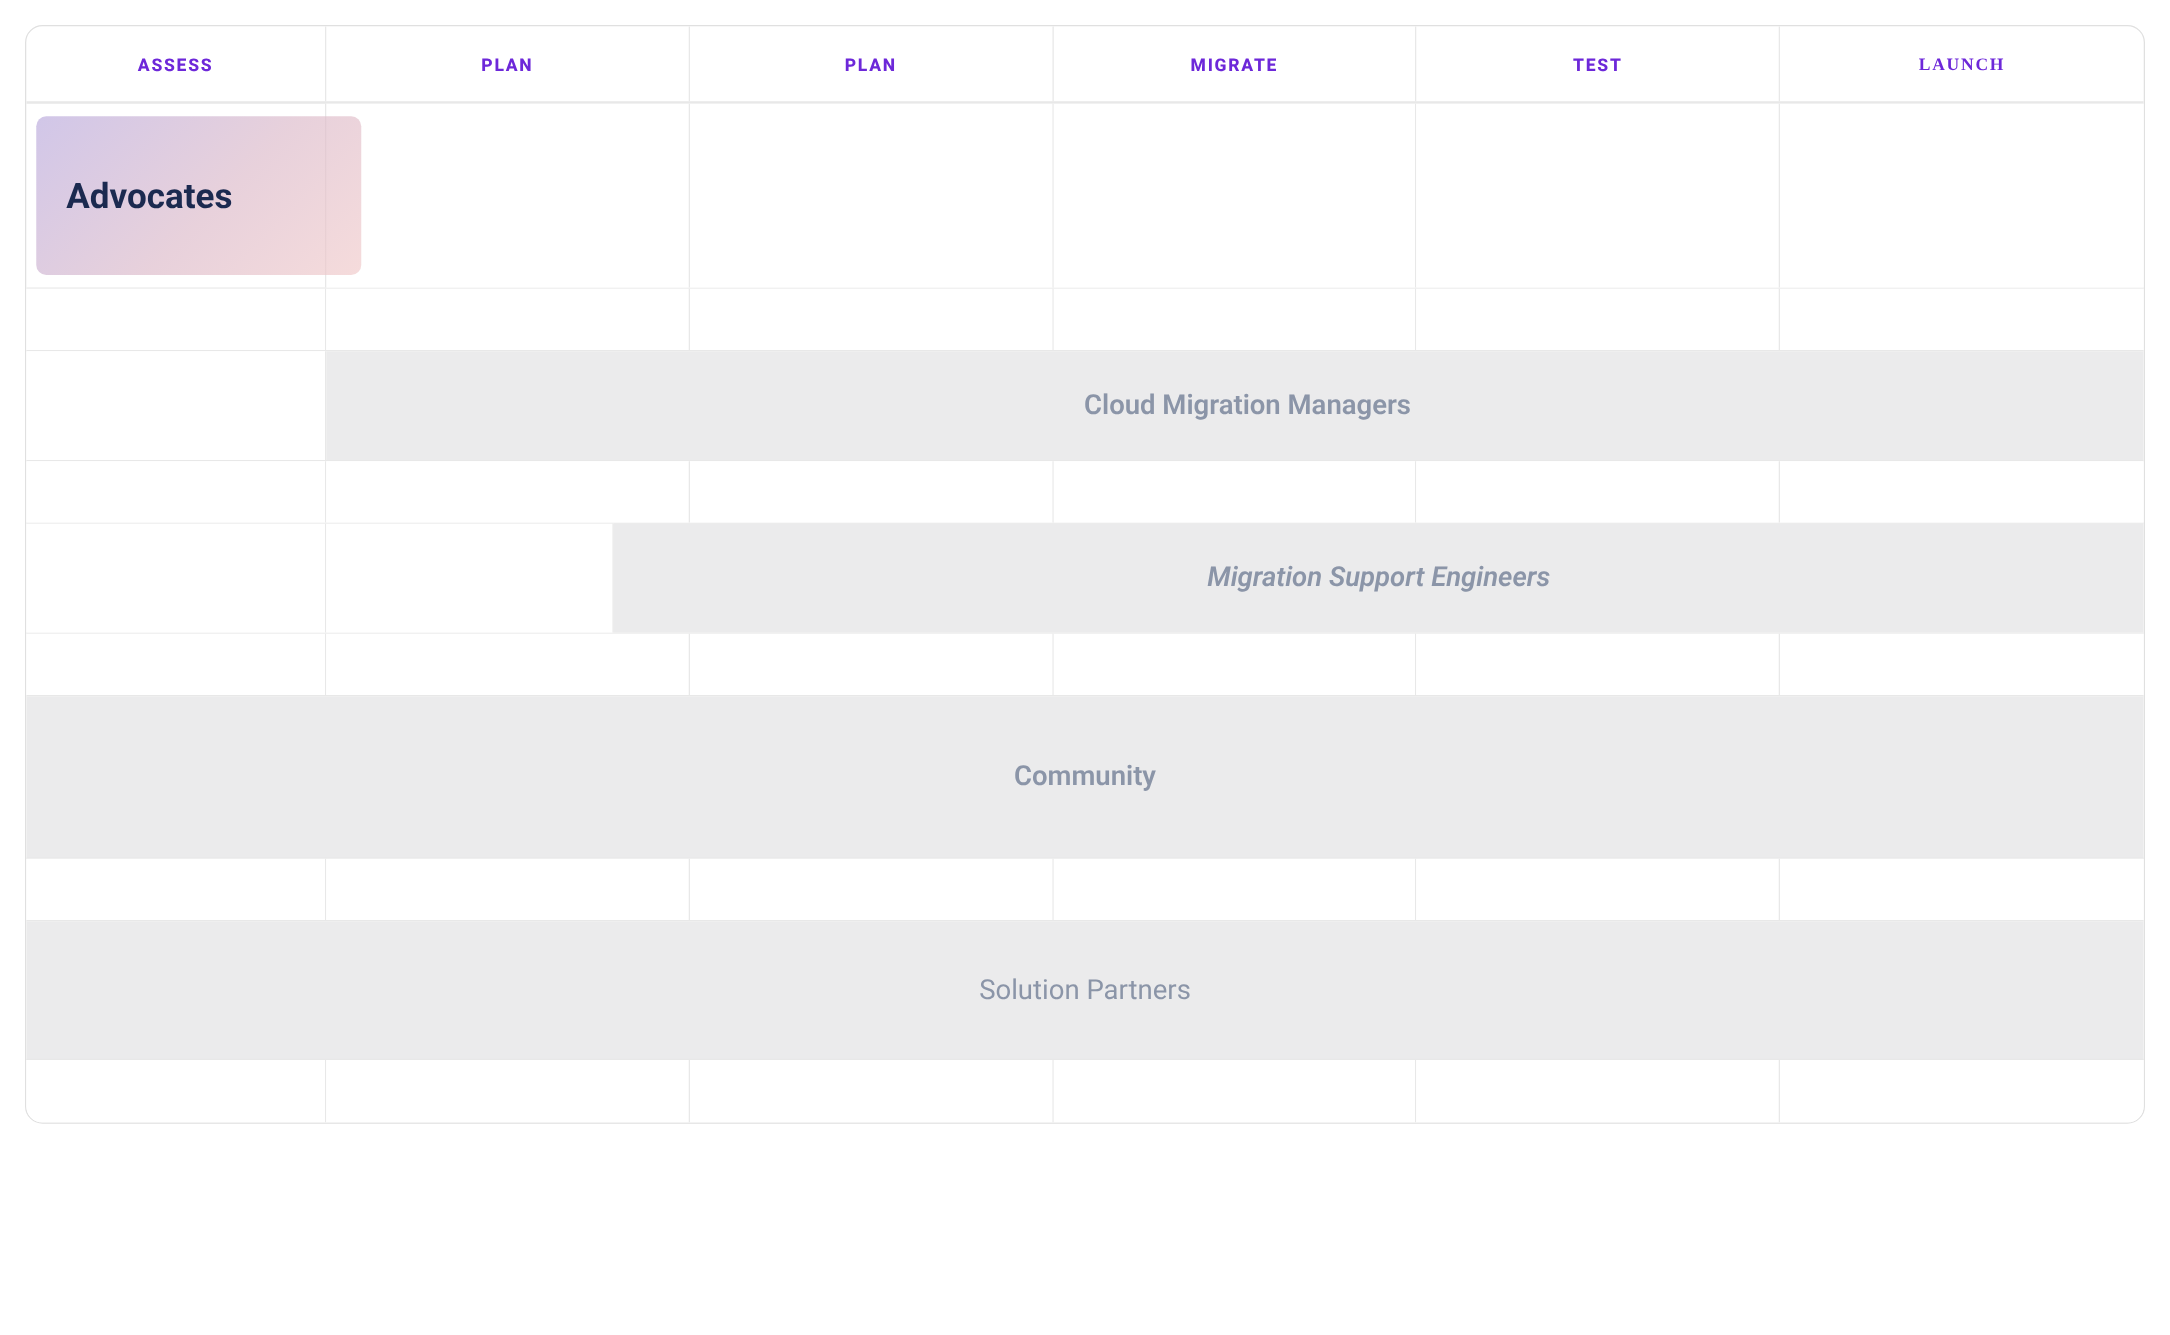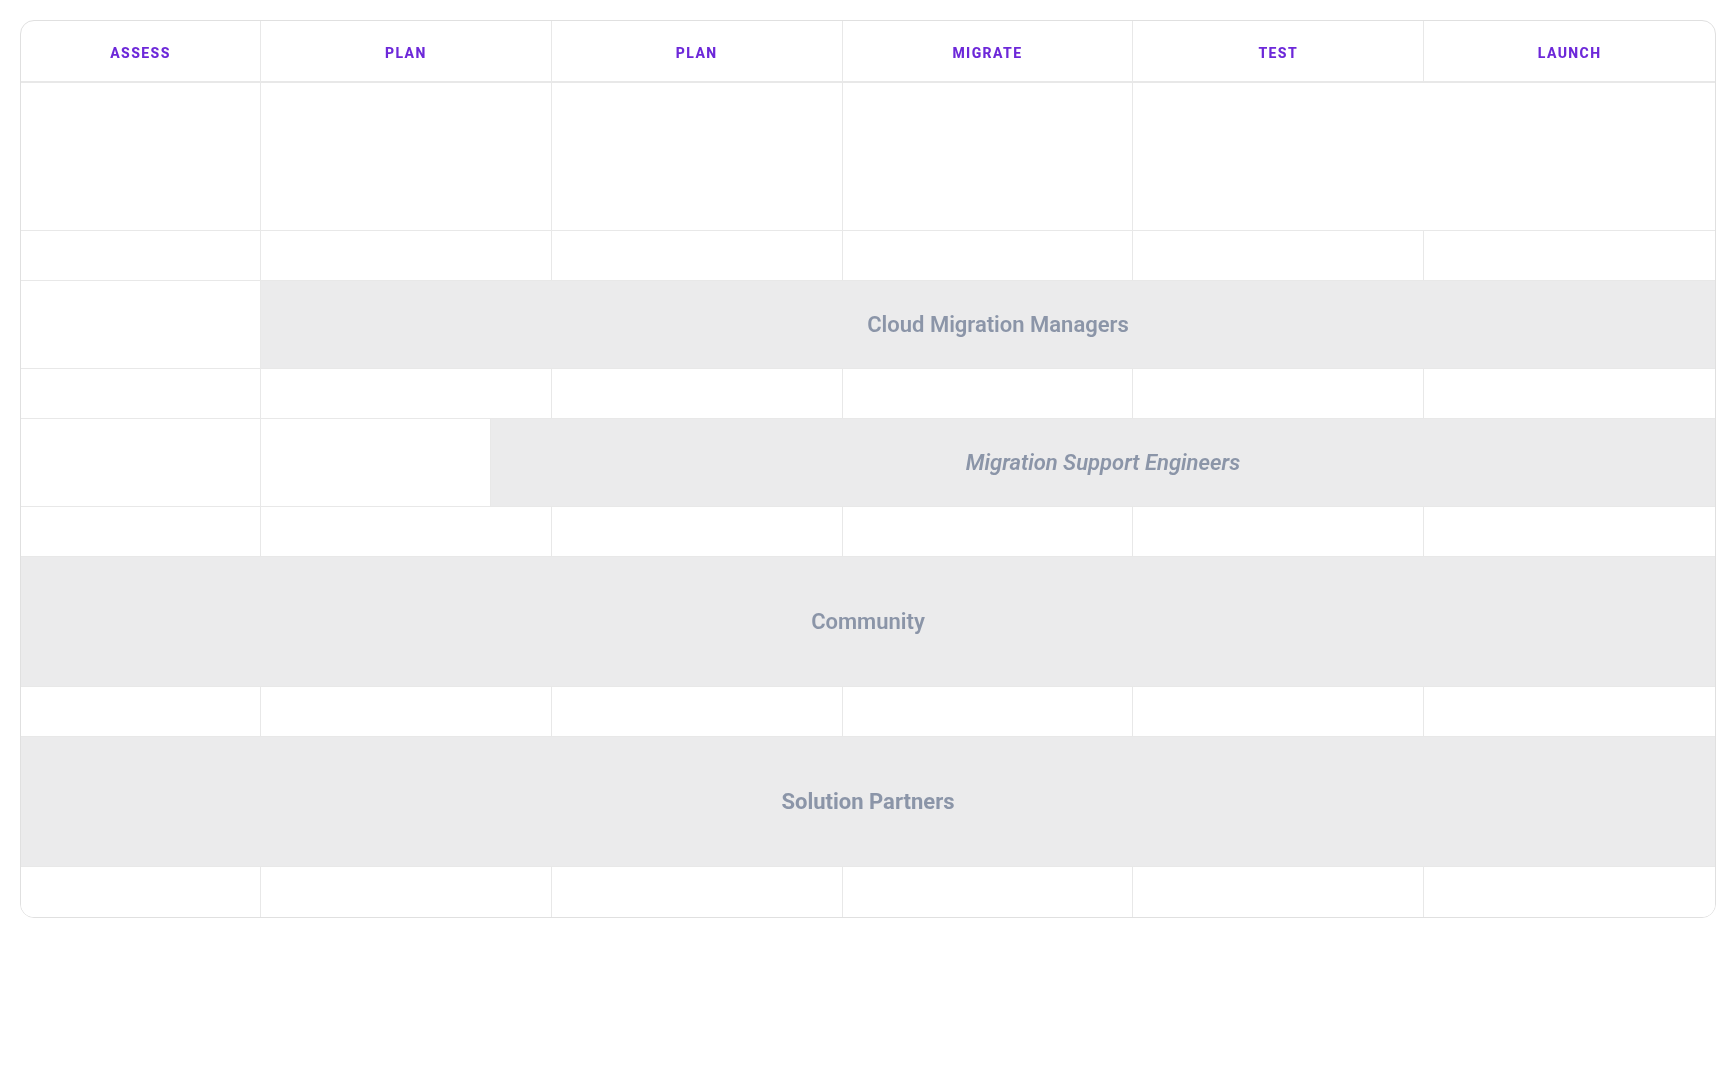--- a/index.html
+++ b/index.html
@@ -30,20 +30,21 @@
       font-weight: 800;
       letter-spacing: 0.1em;
       color: #6d28d9;
       border-right: 1px solid #e8e8e8;
     }
     .h-cell:first-child {
       border-left: none;
     }
     .h-cell:last-child {
       border-right: none;
+      font-family: Liberation Serif, serif;
     }
 
     
     .content {
       position: relative;
     }
 
     
     .row1 {
       display: grid;
@@ -195,28 +196,28 @@
       border-bottom: 1px solid #e8e8e8;
     }
     .row8-cell {
       border-right: 1px solid #e8e8e8;
       background: #fff;
     }
     .row8-cell:last-child { border-right: none; }
 
     
     .row9 {
-      height: 130px;
+      height: 111px;
       border-bottom: 1px solid #e8e8e8;
       background: #ebebec;
       display: flex;
       align-items: center;
       justify-content: center;
       font-size: 22px;
-      font-weight: 700;
+      font-weight: 400;
       color: #8b95a8;
     }
 
     
     .row10 {
       display: grid;
       grid-template-columns: 240px 1fr 1fr 1fr 1fr 1fr;
       height: 50px;
     }
     .row10-cell {
@@ -250,20 +251,24 @@
       <div class="h-cell">PLAN</div>
       <div class="h-cell">PLAN</div>
       <div class="h-cell">MIGRATE</div>
       <div class="h-cell">TEST</div>
       <div class="h-cell">LAUNCH</div>
     </div>
 
     <div class="content">
 
       <div class="row1">
+        <div class="row1-advocates">
+          <div class="adv-gradient"></div>
+          <span class="adv-text">Advocates</span>
+        </div>
         <div class="row1-cell"></div>
         <div class="row1-cell"></div>
         <div class="row1-cell"></div>
         <div class="row1-cell"></div>
         <div class="row1-cell"></div>
       </div>
 
       <div class="row2">
         <div class="row2-cell"></div>
         <div class="row2-cell"></div>

